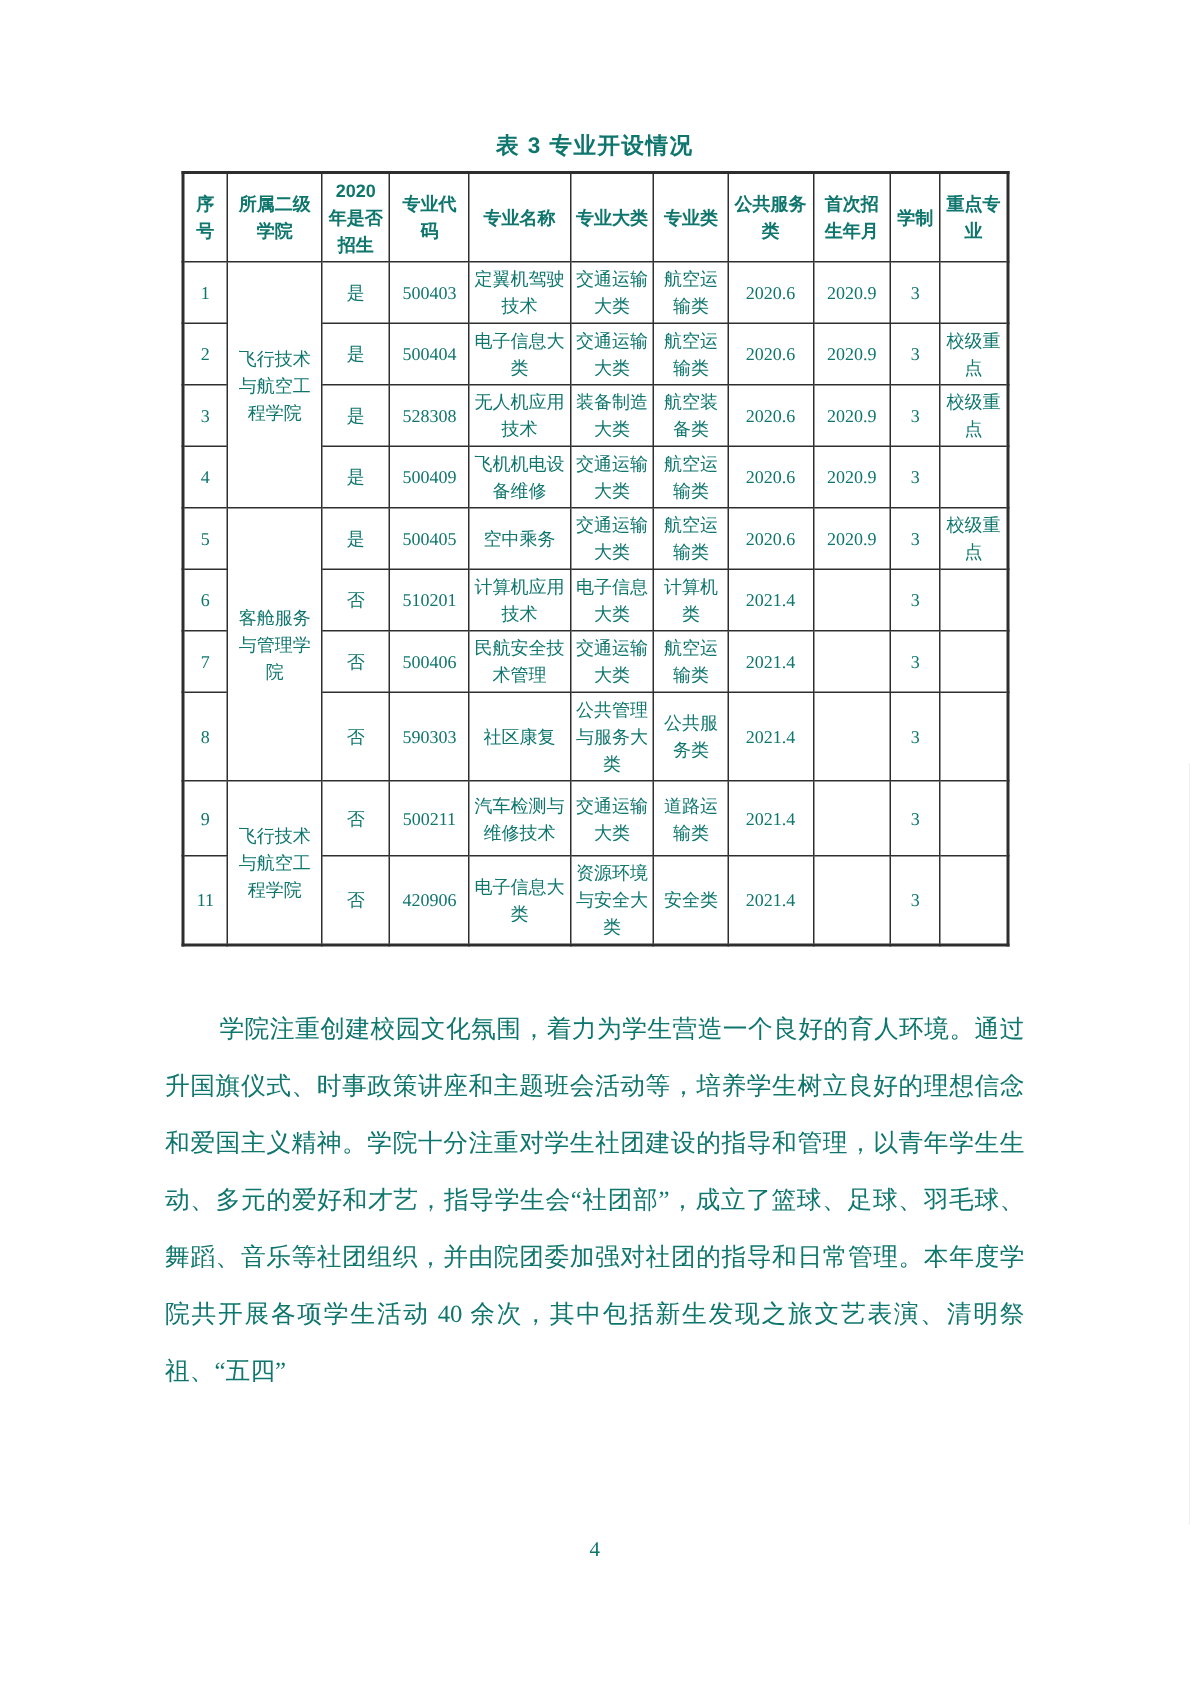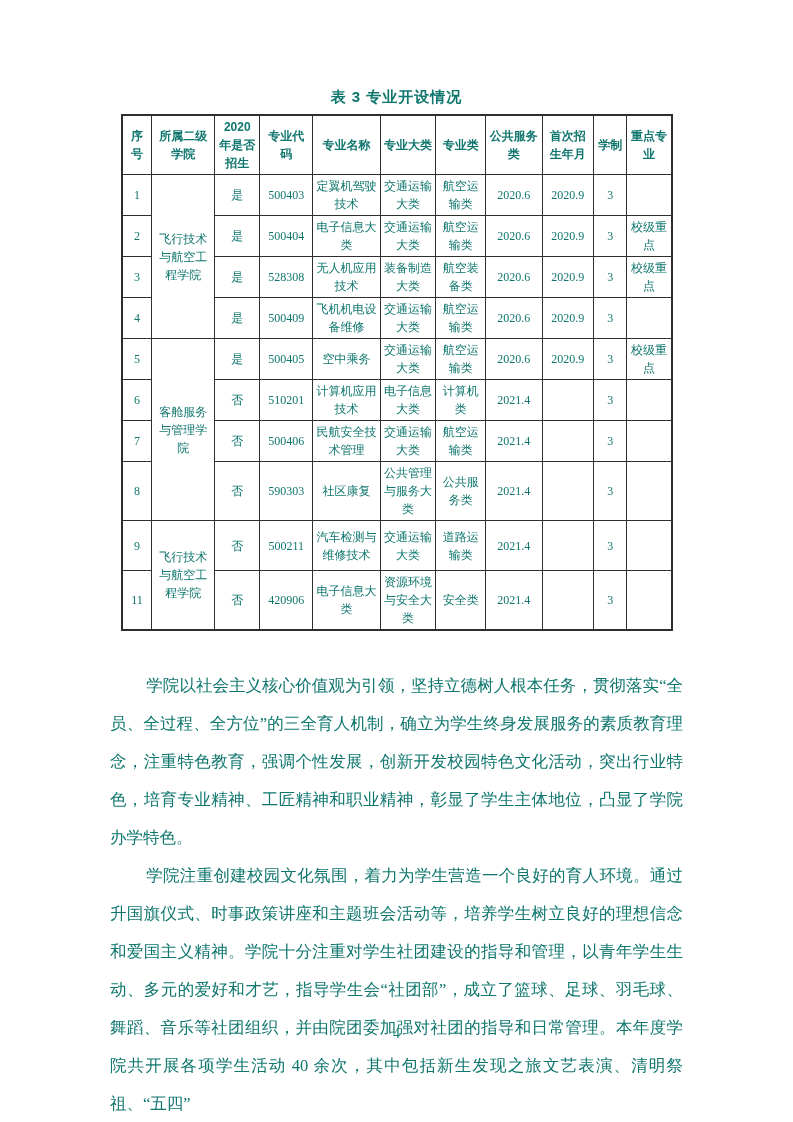--- a/index.html
+++ b/index.html
@@ -227,19 +227,18 @@
         <td>安全类</td>
         <td>2021.4</td>
         <td></td>
         <td>3</td>
         <td></td>
       </tr>
     </tbody>
   </table>
 
   <div class="content">
-    <p>学院以社会主义核心价值观为引领，坚持立德树人根本任务，贯彻落实“全员、全过程、全方位”的三全育人机制，确立为学生终身发展服务的素质教育理念，注重特色教育，强调个性发展，创新开发校园特色文化活动，突出行业特色，培育专业精神、工匠精神和职业精神，彰显了学生主体地位，凸显了学院办学特色。</p>
     <p>学院注重创建校园文化氛围，着力为学生营造一个良好的育人环境。通过升国旗仪式、时事政策讲座和主题班会活动等，培养学生树立良好的理想信念和爱国主义精神。学院十分注重对学生社团建设的指导和管理，以青年学生生动、多元的爱好和才艺，指导学生会“社团部”，成立了篮球、足球、羽毛球、舞蹈、音乐等社团组织，并由院团委加强对社团的指导和日常管理。本年度学院共开展各项学生活动 40 余次，其中包括新生发现之旅文艺表演、清明祭祖、“五四”</p>
   </div>
 
   <div class="page-number">4</div>
 
 </div>
 
 </body></html>

